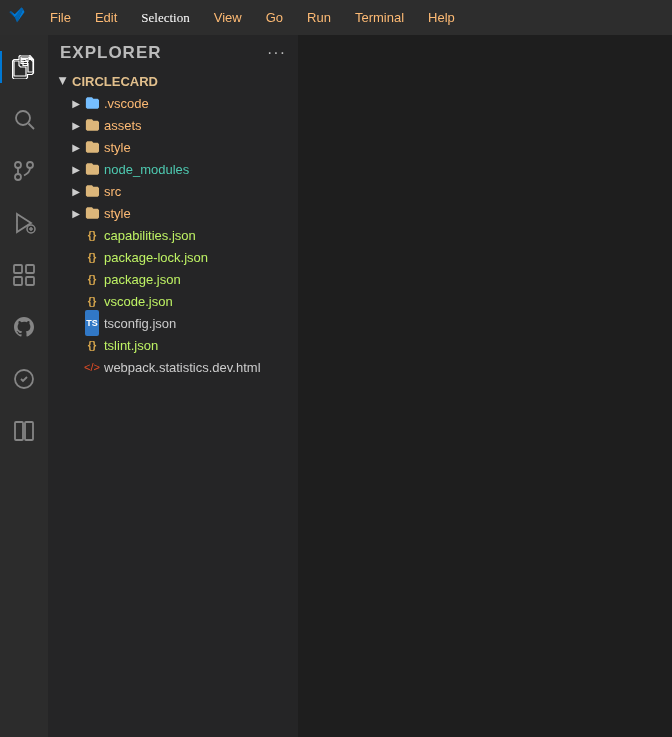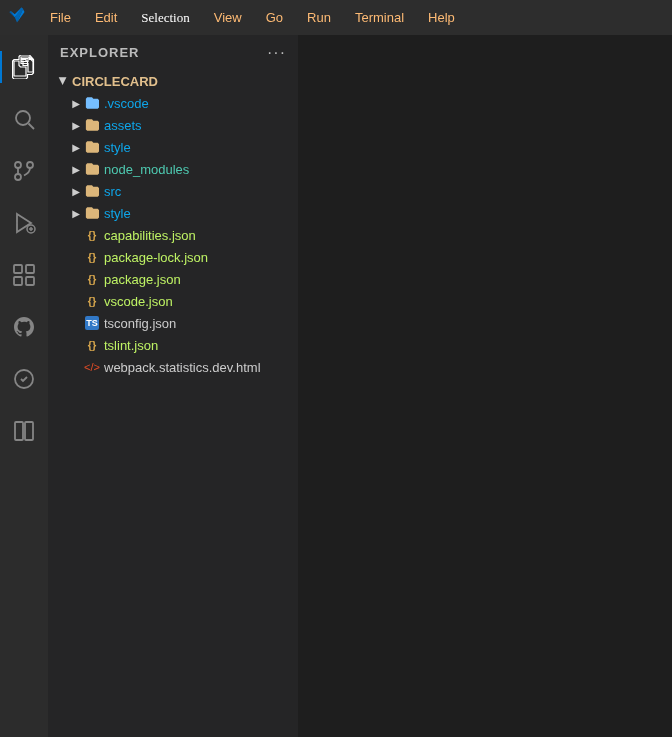--- a/index.html
+++ b/index.html
@@ -90,21 +90,21 @@
     }
     .explorer-header {
       display: flex;
       align-items: center;
       justify-content: space-between;
       padding: 8px 12px;
       height: 35px;
     }
     .explorer-title {
       color: #bbbbbb;
-      font-size: 13px;
+      font-size: 17px;
       font-weight: 700;
       letter-spacing: 1px;
       text-transform: uppercase;
     }
     .explorer-more {
       color: #bbbbbb;
       font-size: 16px;
       cursor: pointer;
       letter-spacing: 1px;
     }
@@ -148,21 +148,21 @@
       font-size: 12px;
     }
     .tree-label {
       color: #cccccc;
     }
     .tree-label.folder-name {
       color: #e2c08d;
       font-weight: 600;
     }
     .tree-label.folder {
-      color: #0ea5e9;
+      color: #fdba74;
     }
     .tree-label.special-folder {
       color: #4ec9b0;
     }
     .tree-label.json-file {
       color: #bef264;
     }
     .tree-label.ts-file {
       color: #cccccc;
     }
@@ -175,21 +175,21 @@
 
     
     .json-icon { color: #d4a44c; font-size: 11px; font-weight: bold; }
     
     .ts-icon {
       background: #3178c6;
       color: white;
       font-size: 9px;
       font-weight: bold;
       width: 14px;
-      height: 14px;
+      height: 26px;
       display: inline-flex;
       align-items: center;
       justify-content: center;
       border-radius: 2px;
     }
     
     .html-icon { color: #e34c26; font-size: 11px; }
 
     
     .indent-1 { padding-left: 8px; }

